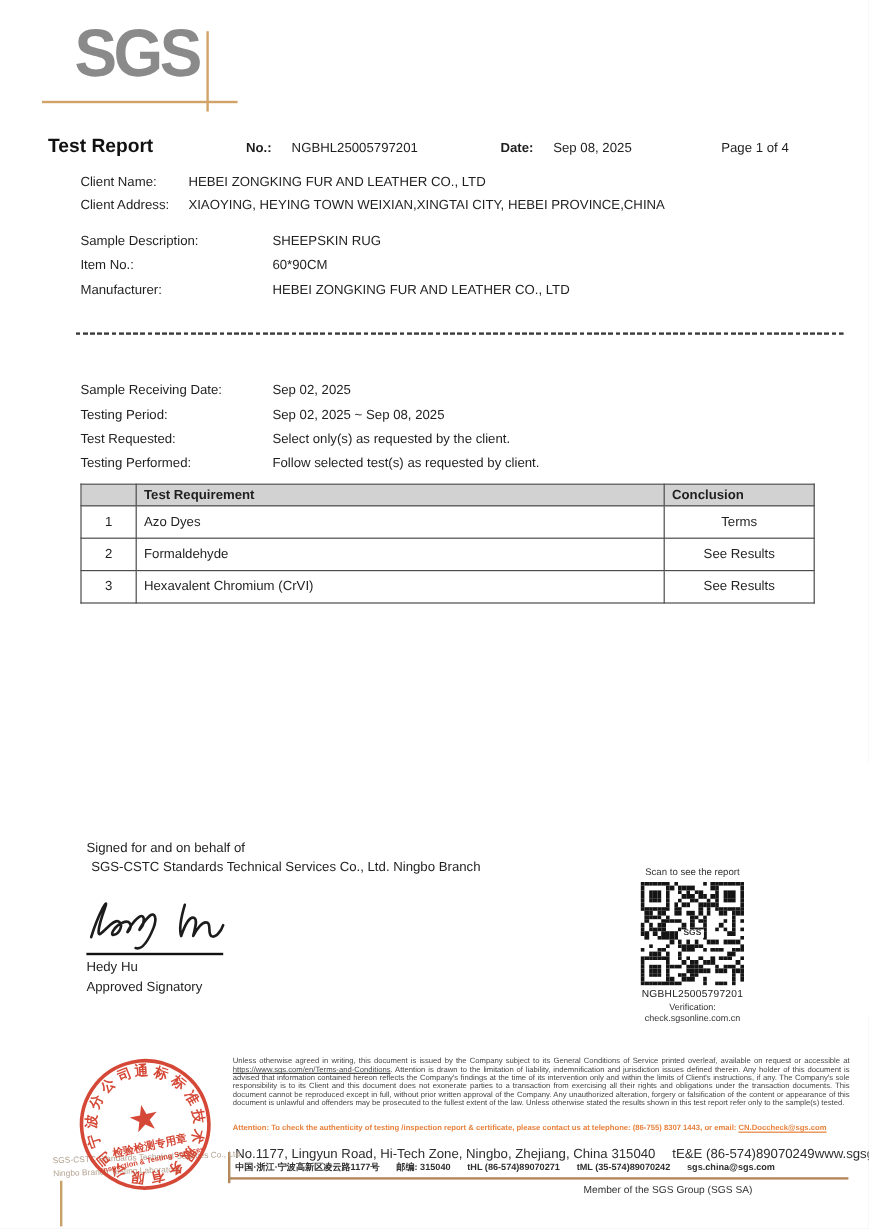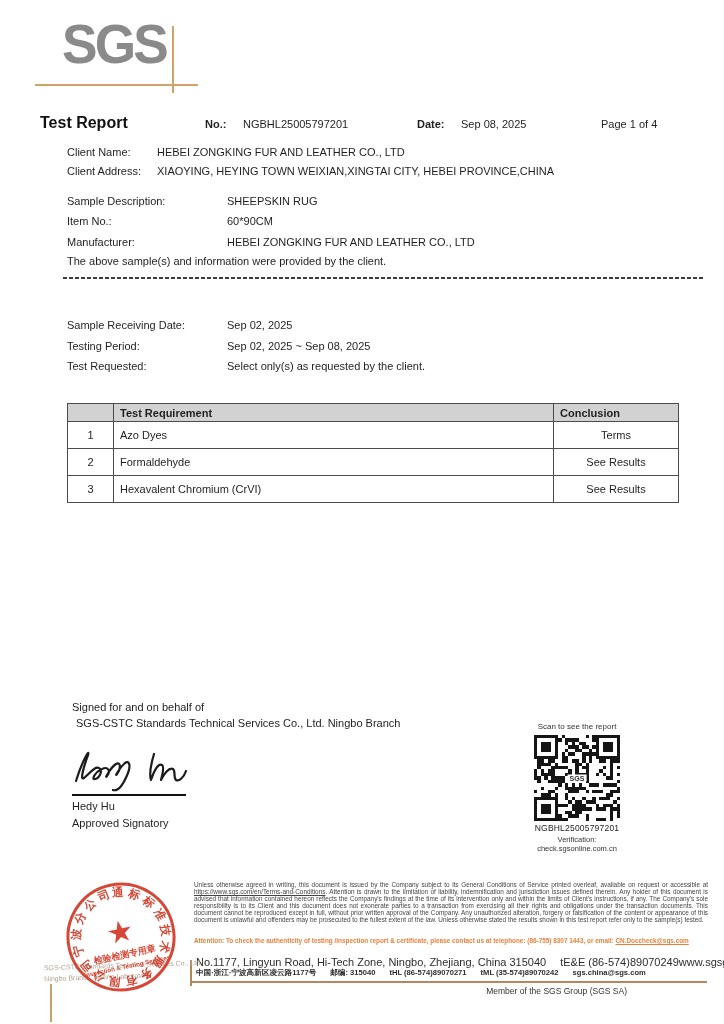--- a/index.html
+++ b/index.html
@@ -113,34 +113,37 @@
     <span class="v">XIAOYING, HEYING TOWN WEIXIAN,XINGTAI CITY, HEBEI PROVINCE,CHINA</span>
   </div>
   <div class="kv w160" style="top:215px">
     <span class="k">Item No.:</span>
     <span class="v">60*90CM</span>
   </div>
   <div class="kv w160" style="top:236px">
     <span class="k">Manufacturer:</span>
     <span class="v">HEBEI ZONGKING FUR AND LEATHER CO., LTD</span>
   </div>
-  <div class="note">The above sample(s) and information were provided by the client.</div>
   <div class="dashline"></div>
 
   <div class="kv w160" style="top:319px">
     <span class="k">Sample Receiving Date:</span>
     <span class="v">Sep 02, 2025</span>
   </div>
   <div class="kv w160" style="top:340px">
     <span class="k">Testing Period:</span>
     <span class="v">Sep 02, 2025 ~ Sep 08, 2025</span>
   </div>
   <div class="kv w160" style="top:360px">
     <span class="k">Test Requested:</span>
     <span class="v">Select only(s) as requested by the client.</span>
+  </div>
+  <div class="kv w160" style="top:380px">
+    <span class="k">Testing Performed:</span>
+    <span class="v">Follow selected test(s) as requested by client.</span>
   </div>
 
   <table class="results">
     <thead>
       <tr>
         <th class="c-no"></th>
         <th>Test Requirement</th>
         <th class="c-con">Conclusion</th>
       </tr>
     </thead>

